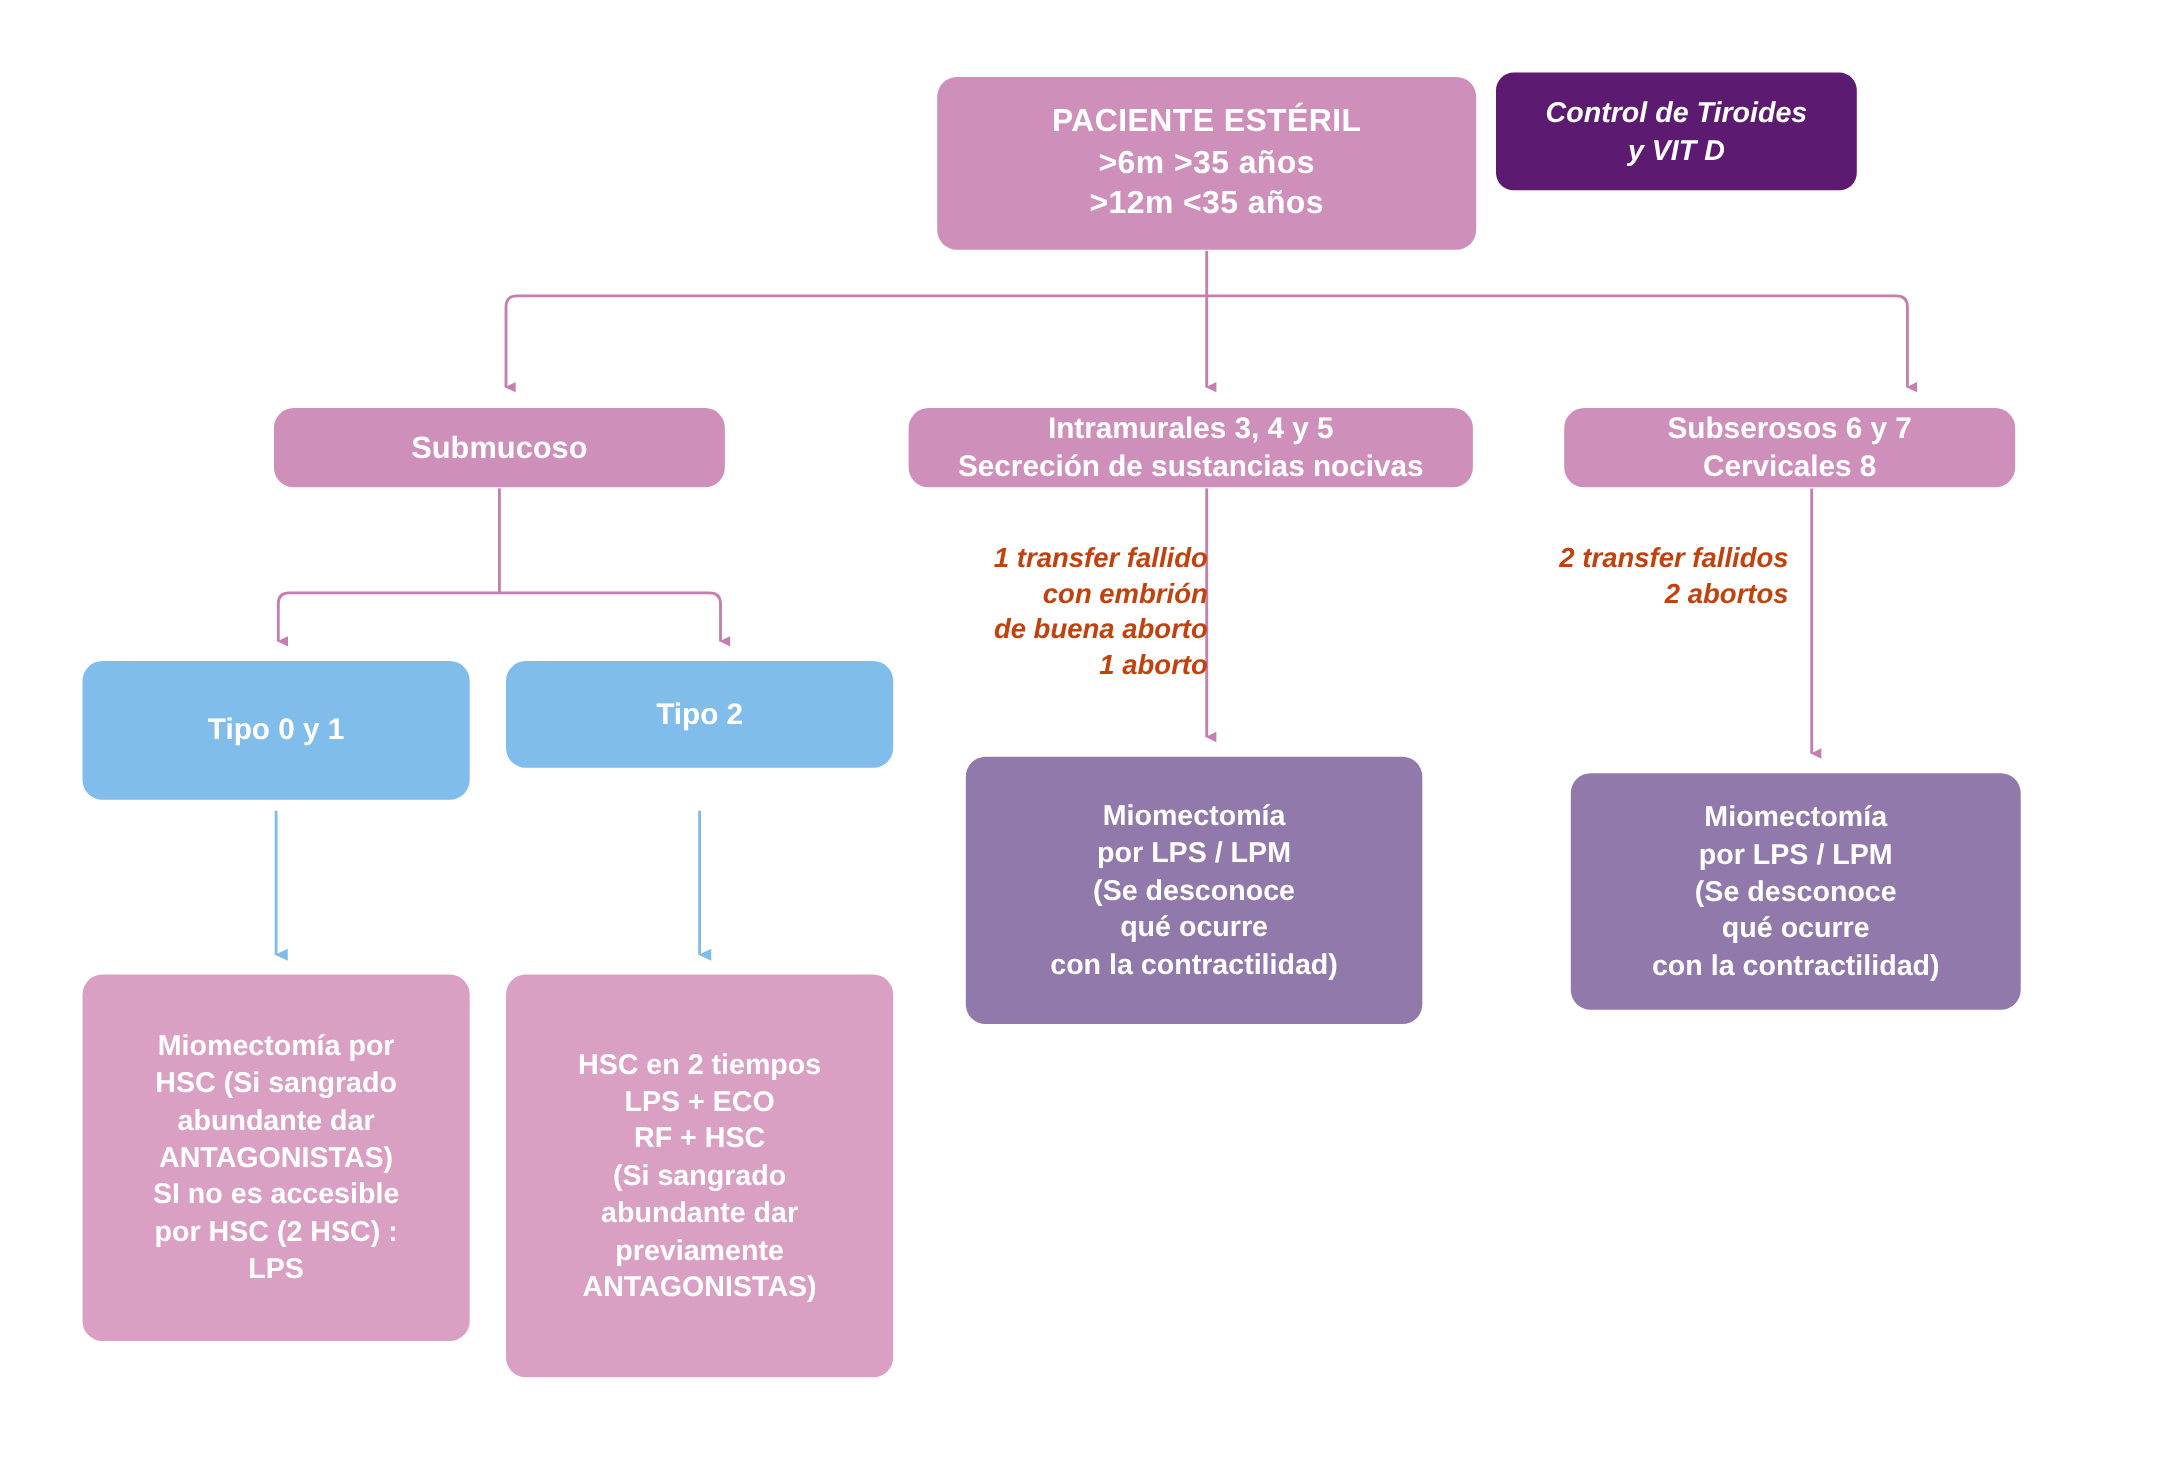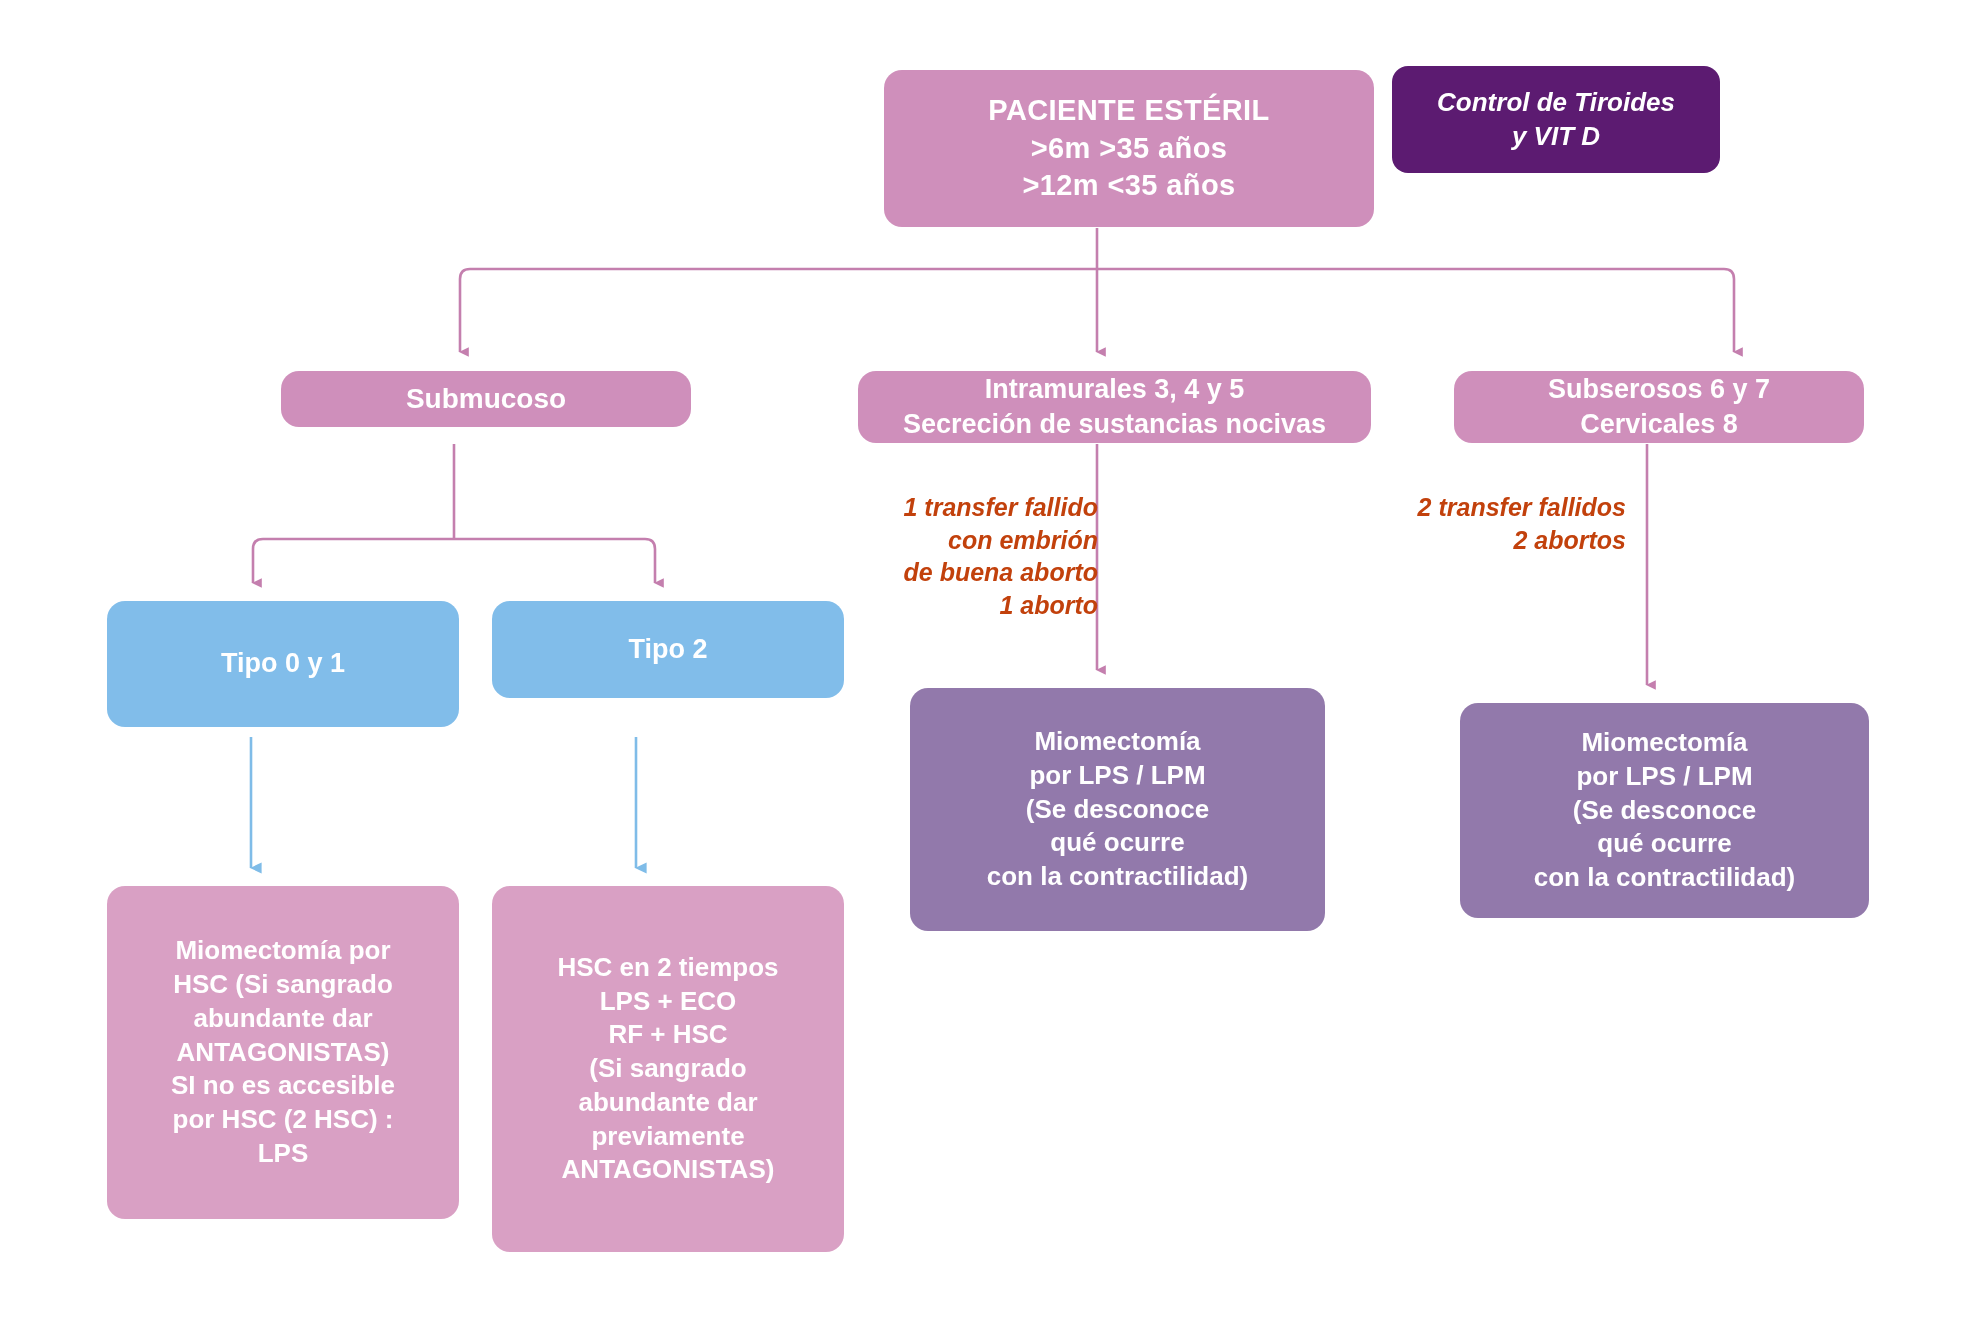--- a/index.html
+++ b/index.html
@@ -39,21 +39,20 @@
     box-sizing: border-box;
     display: flex;
     align-items: center;
     justify-content: flex-start;
     text-align: center;
     color: #ffffff;
     border-radius: 18px;
     z-index: 3;
     line-height: 1.30;
     padding: 6px 10px;
-    margin-left: 32px;
   }
   .node .lines {
     width: 100%;
   }
   .node .ln { display: block; white-space: nowrap; }
 
   
   .pink-mid   { background: #cf8fbb; }
   .pink-soft  { background: #d9a0c4; }
   .purple-dk  { background: #5c1b71; }
@@ -79,21 +78,21 @@
     text-align: right;
     z-index: 3;
     white-space: nowrap;
   }
   .annot .ln { display: block; }
 
   
   #node-paciente  { left: 852px;  top: 70px;  width: 490px;  height: 157px; }
   #node-tiroides  { left: 1360px; top: 66px;  width: 328px;  height: 107px; border-radius: 16px; }
 
-  #node-submucoso { left: 249px;  top: 371px; width: 410px;  height: 56px; }
+  #node-submucoso { left: 249px;  top: 371px; width: 410px;  height: 72px; }
   #node-intra     { left: 826px;  top: 371px; width: 513px;  height: 72px; }
   #node-subseroso { left: 1422px; top: 371px; width: 410px;  height: 72px; }
 
   #node-tipo01    { left: 75px;   top: 601px; width: 352px;  height: 126px; }
   #node-tipo2     { left: 460px;  top: 601px; width: 352px;  height: 97px; }
 
   #node-miom-c    { left: 878px;  top: 688px; width: 415px;  height: 243px; }
   #node-miom-r    { left: 1428px; top: 703px; width: 409px;  height: 215px; }
 
   #node-det-left  { left: 75px;   top: 886px; width: 352px;  height: 333px; }

